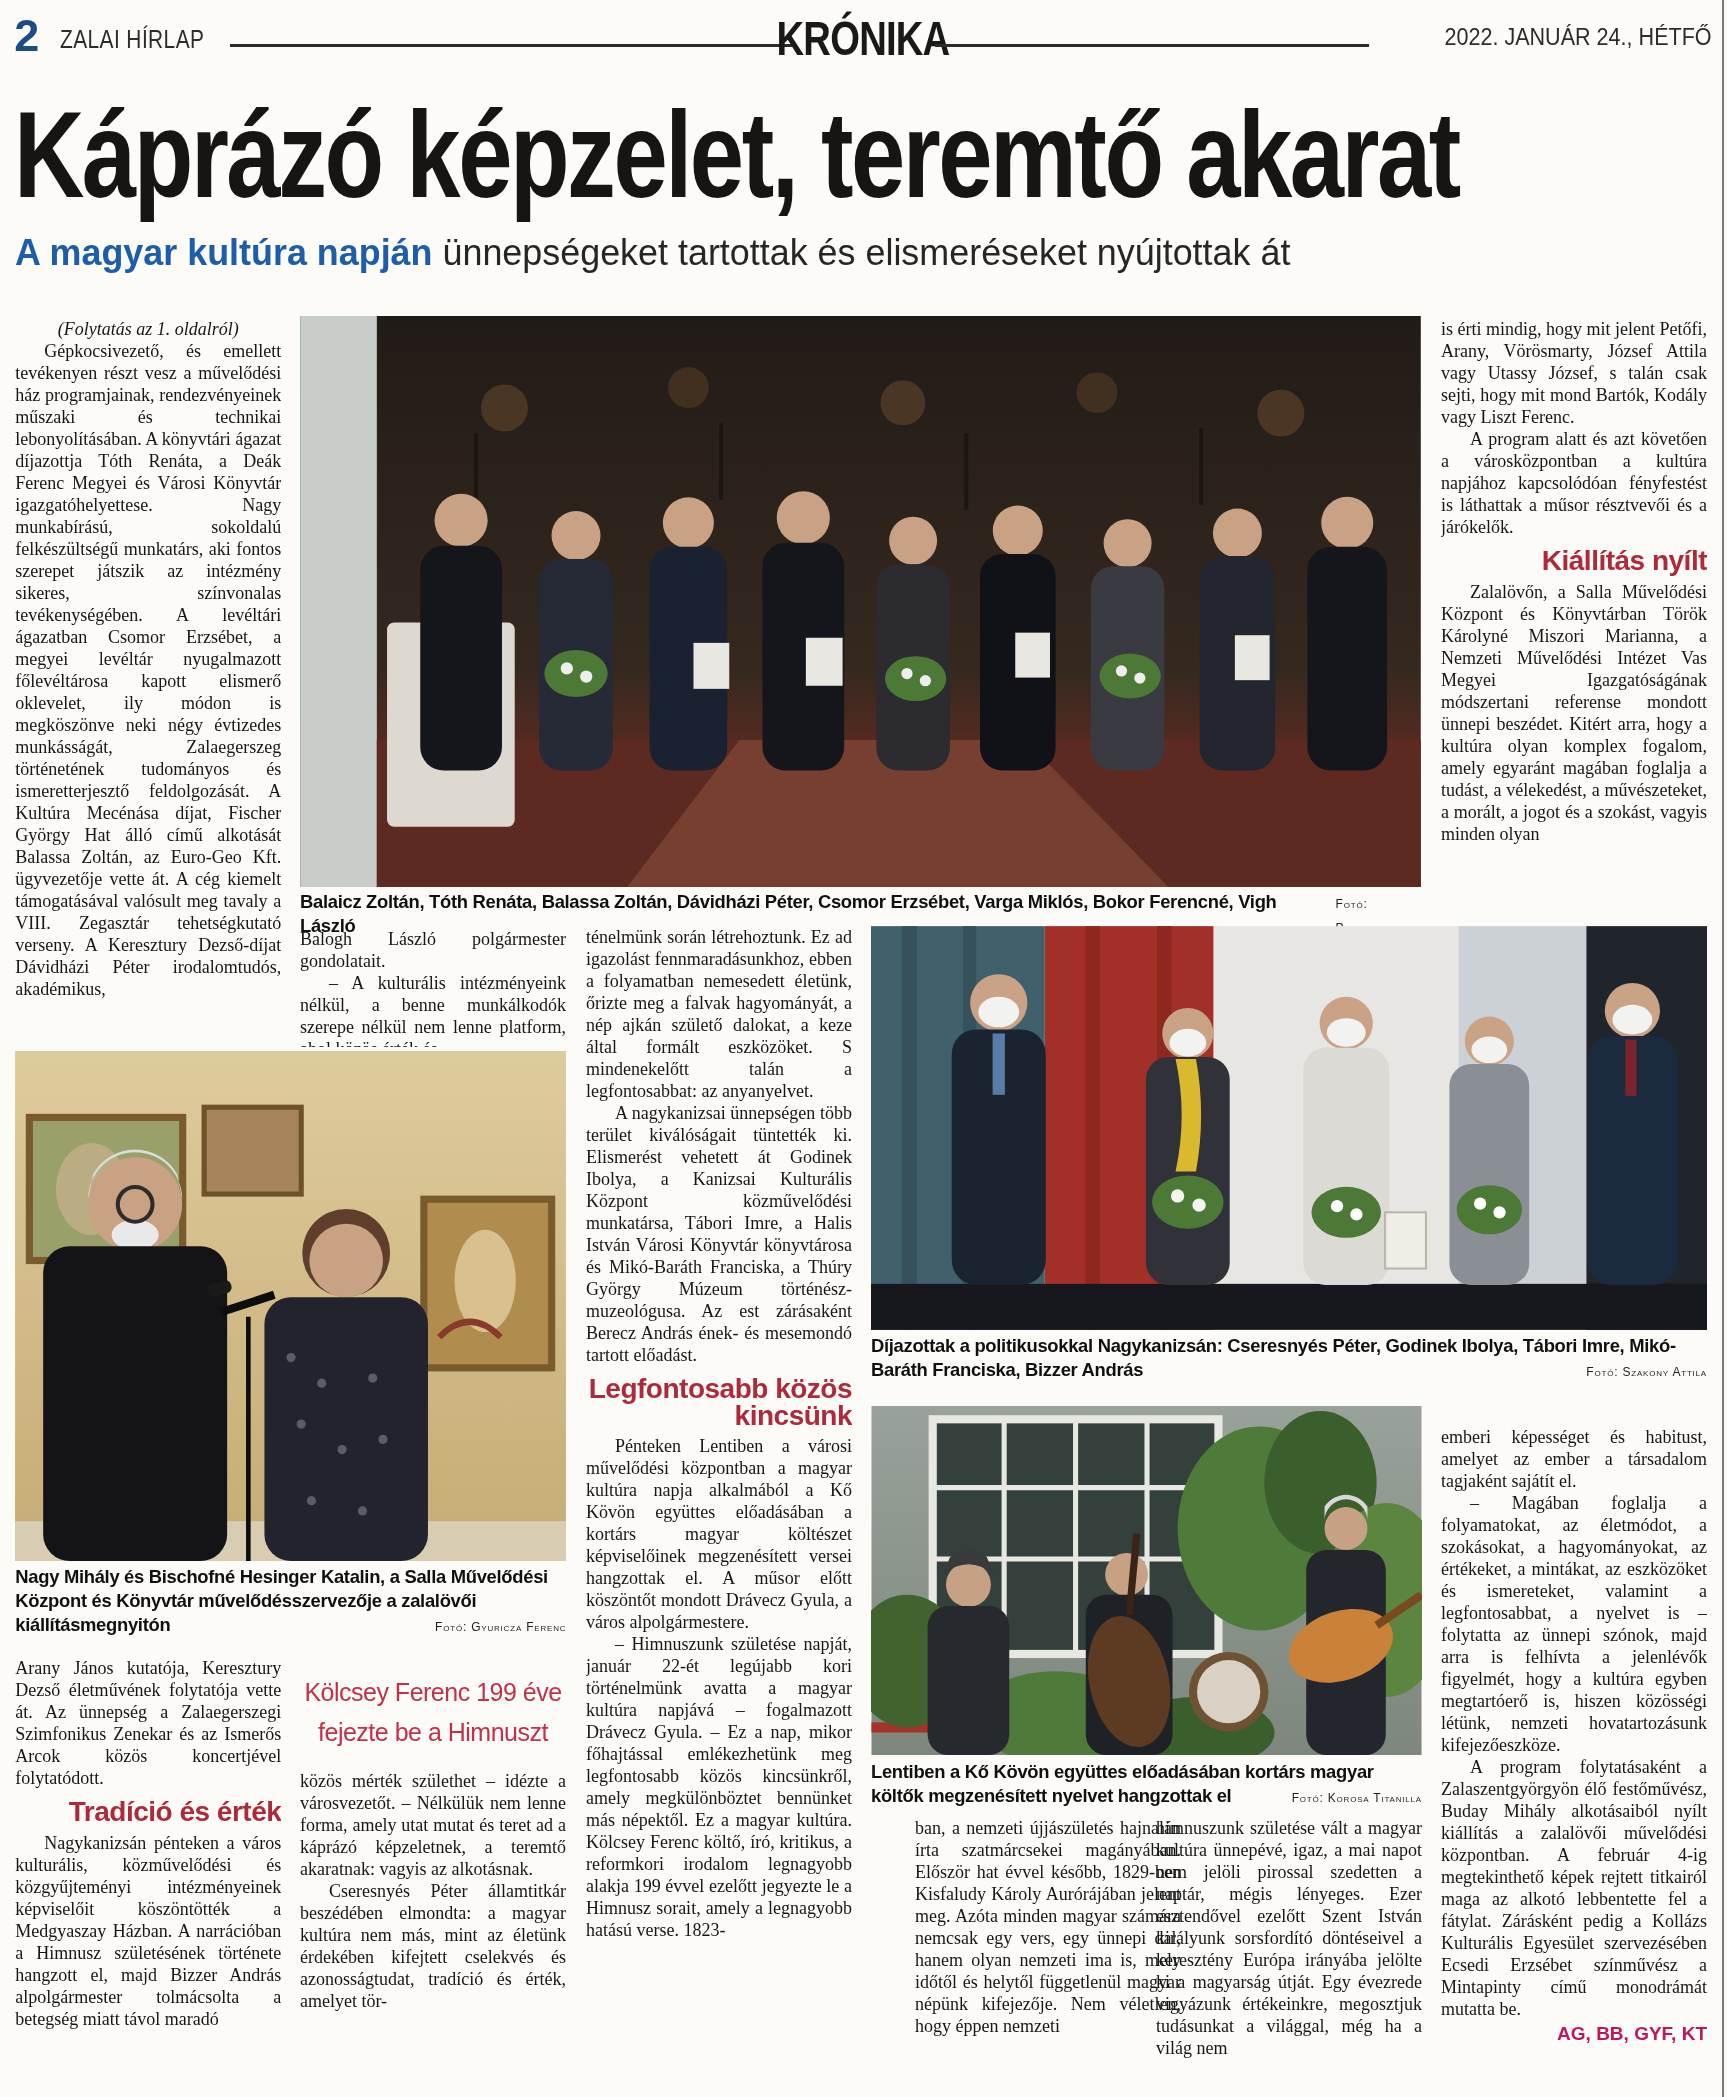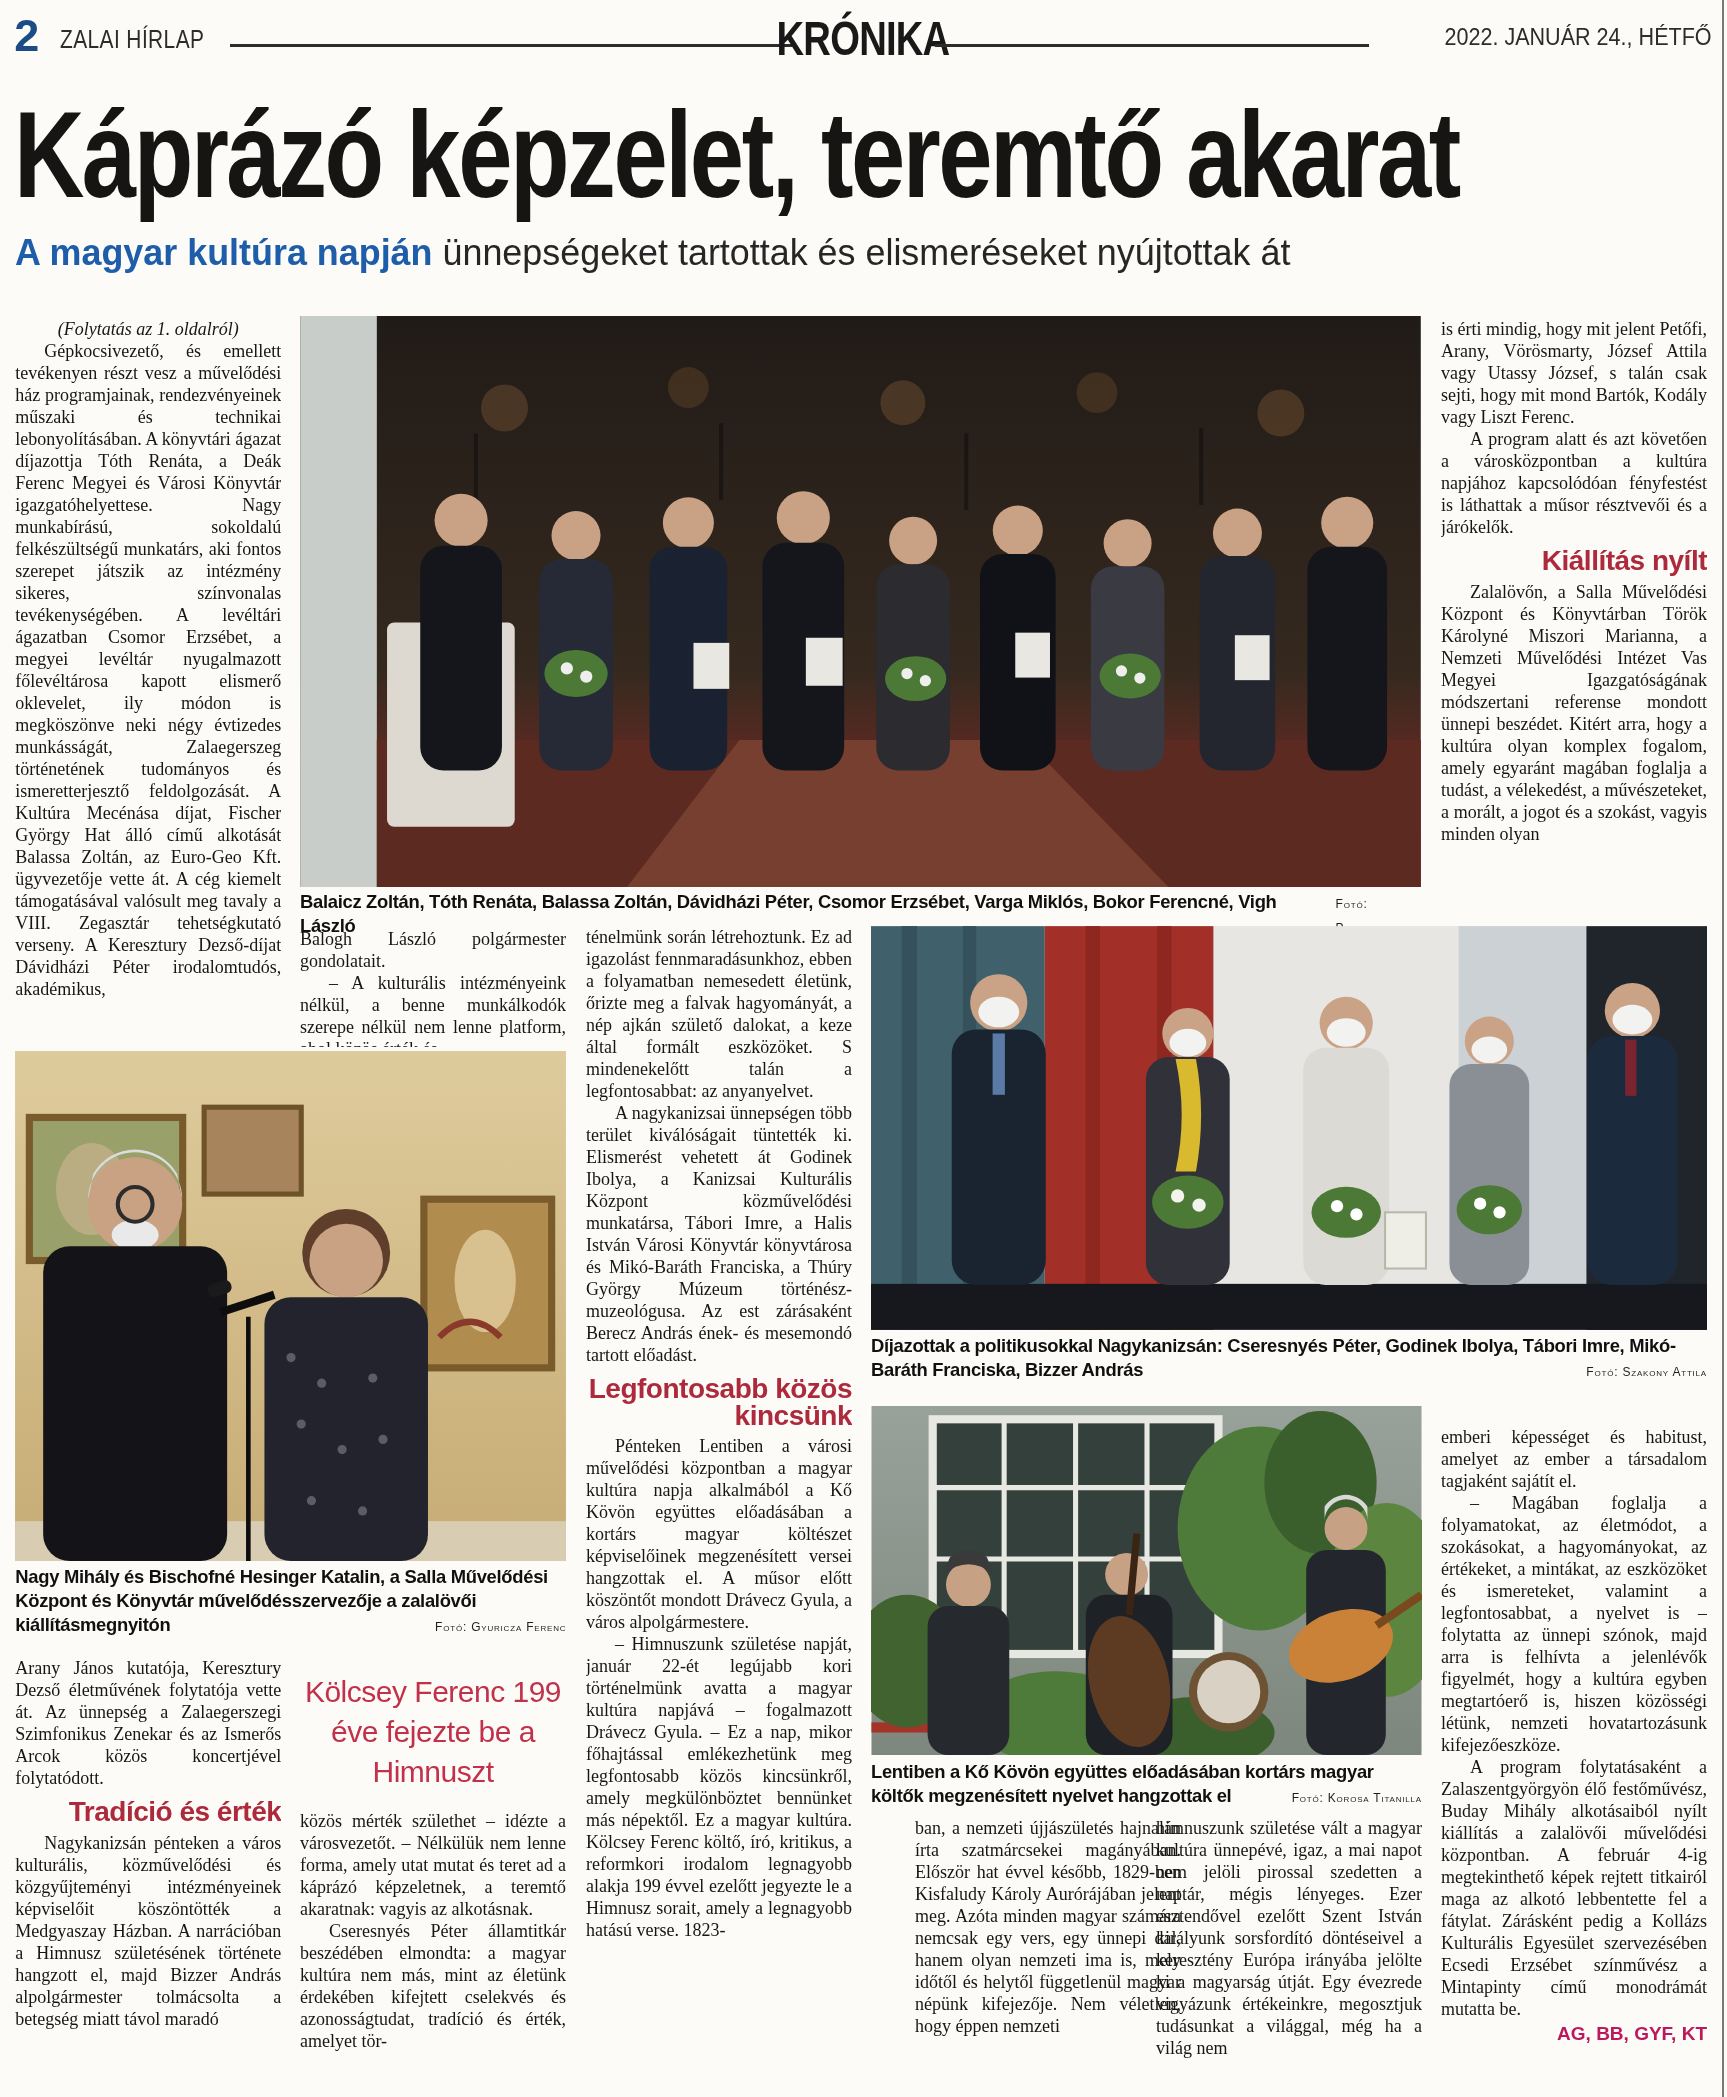--- a/index.html
+++ b/index.html
@@ -22,21 +22,21 @@
   .dek{position:absolute;left:15.3px;top:231px;width:1701px;font-family:"Liberation Sans",sans-serif;font-size:37px;line-height:44px;white-space:nowrap;transform:scaleX(.97);transform-origin:left;}
   .dek .hl{color:#1d5da9;font-weight:600;}
   .dek .rest{color:#262626;}
 
   
   .col{position:absolute;width:266px;font-size:18px;line-height:22px;color:#161616;text-align:justify;overflow:hidden;}
   .col p{margin:0;}
   .col p.ind{text-indent:29px;}
   .contnote{font-style:italic;text-align:center;margin-bottom:1px;}
   .sechead{font-family:"Liberation Sans",sans-serif;font-weight:700;font-size:28px;line-height:26.6px;color:#ad2a3c;margin:10.2px 0 6.1px;text-align:right;letter-spacing:-0.5px;}
-  .pullquote{font-family:"Liberation Sans",sans-serif;font-size:30px;line-height:40px;color:#c23149;text-align:center;margin:15.3px 0 17.4px;letter-spacing:-0.5px;}
+  .pullquote{font-family:"Liberation Sans",sans-serif;font-size:25px;line-height:40px;color:#c23149;text-align:center;margin:15.3px 0 17.4px;letter-spacing:-0.5px;}
   .sig{font-family:"Liberation Sans",sans-serif;font-weight:700;font-size:19px;text-align:right;margin-top:3.1px;color:#be185d;}
 
   
   .photo{position:absolute;display:block;}
   .caption{position:absolute;font-family:"Liberation Sans",sans-serif;font-weight:700;font-size:18.4px;line-height:24px;color:#101010;letter-spacing:-0.3px;text-align:left;}
   .credit{font-family:"Liberation Sans",sans-serif;font-weight:400;font-variant:small-caps;font-size:12px;letter-spacing:0.8px;color:#1e1e1e;}
   .credit-br{position:absolute;right:0;bottom:0.5px;}
   .cap-flex{display:flex;align-items:baseline;}
 </style>
 </head>

